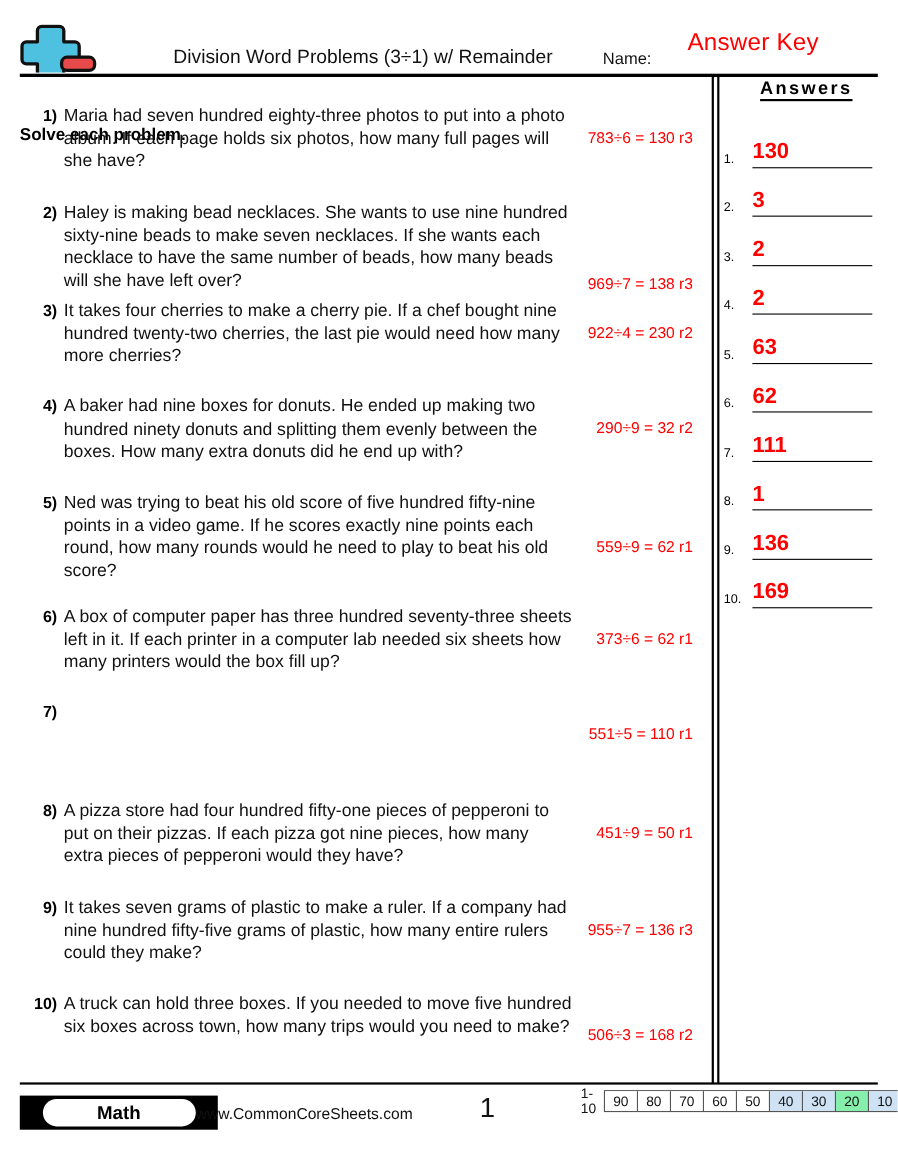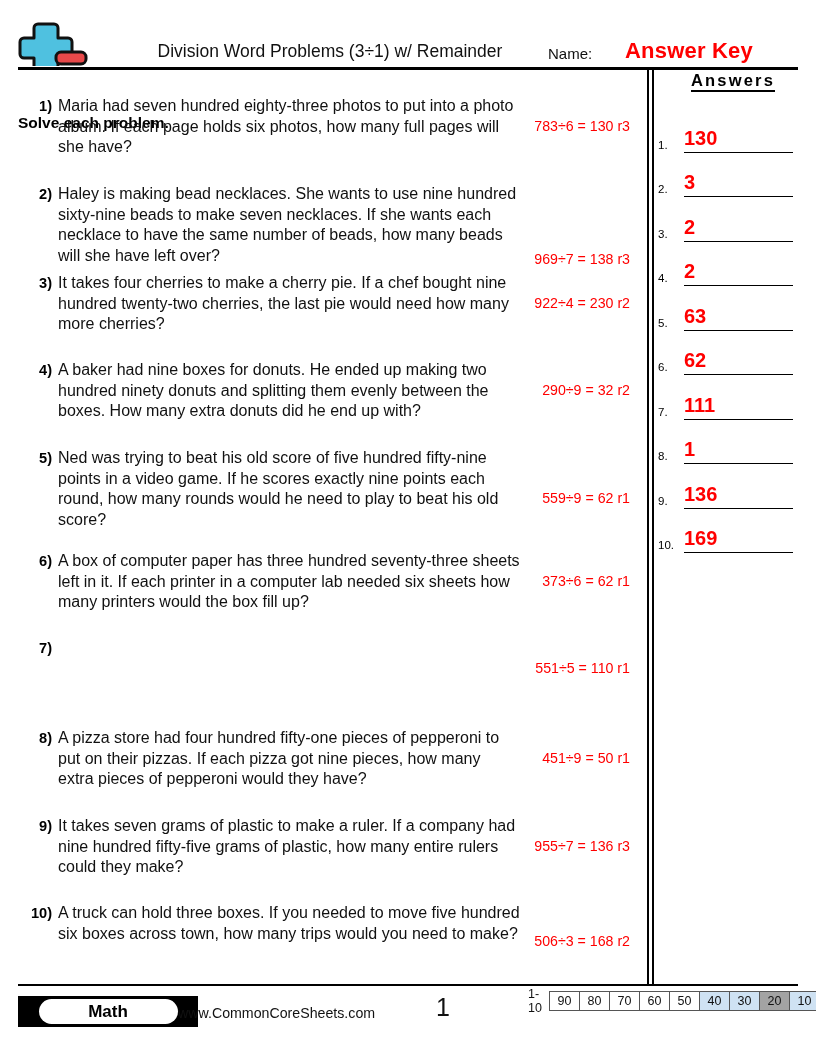--- a/index.html
+++ b/index.html
@@ -38,23 +38,23 @@
     color: #111;
   }
   #name-label {
     position: absolute;
     left: 548px; top: 45px;
     font-size: 15px;
     color: #111;
   }
   #answer-key {
     position: absolute;
-    left: 625px; top: 38px;
+    left: 625px; top: 25px;
     font-size: 22px;
-    font-weight: bold;
+    font-weight: normal;
     color: #ff0000;
     letter-spacing: .2px;
     white-space: nowrap;
   }
   #header-rule {
     position: absolute;
     left: 18px; top: 67px;
     width: 780px; height: 3px;
     background: #000;
   }
@@ -380,16 +380,16 @@
 <div id="score-scale">
   <div id="score-range">1-10</div>
   <div id="score-cells">
       <div class="score-cell">90</div>
       <div class="score-cell">80</div>
       <div class="score-cell">70</div>
       <div class="score-cell">60</div>
       <div class="score-cell">50</div>
       <div class="score-cell" style="background: rgb(207, 226, 243);">40</div>
       <div class="score-cell" style="background: rgb(207, 226, 243);">30</div>
-      <div class="score-cell" style="background: #a3a3a3;">20</div>
+      <div class="score-cell" style="background: #86efac;">20</div>
       <div class="score-cell" style="background: rgb(207, 226, 243);">10</div>
     </div>
 </div>
 
 </body></html>

